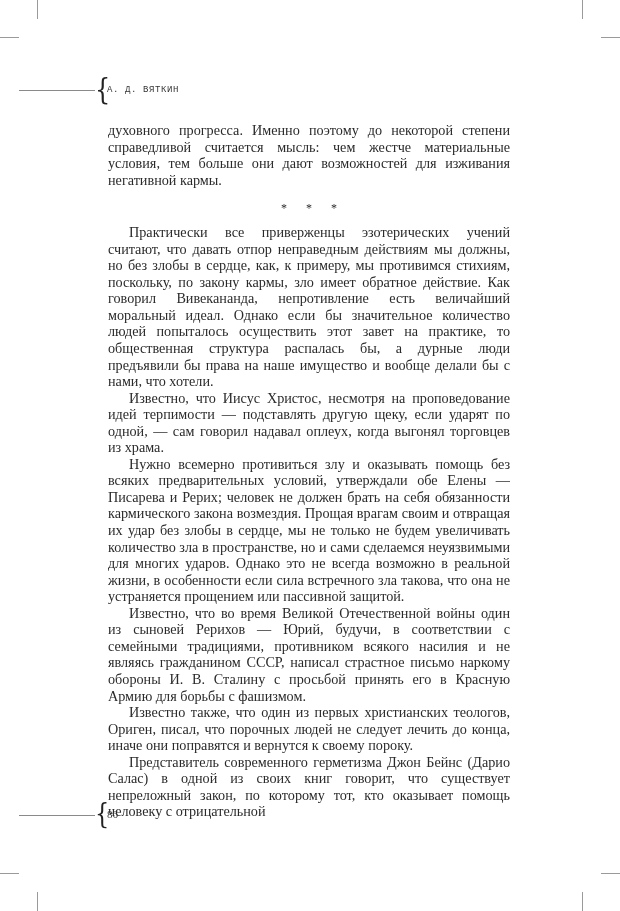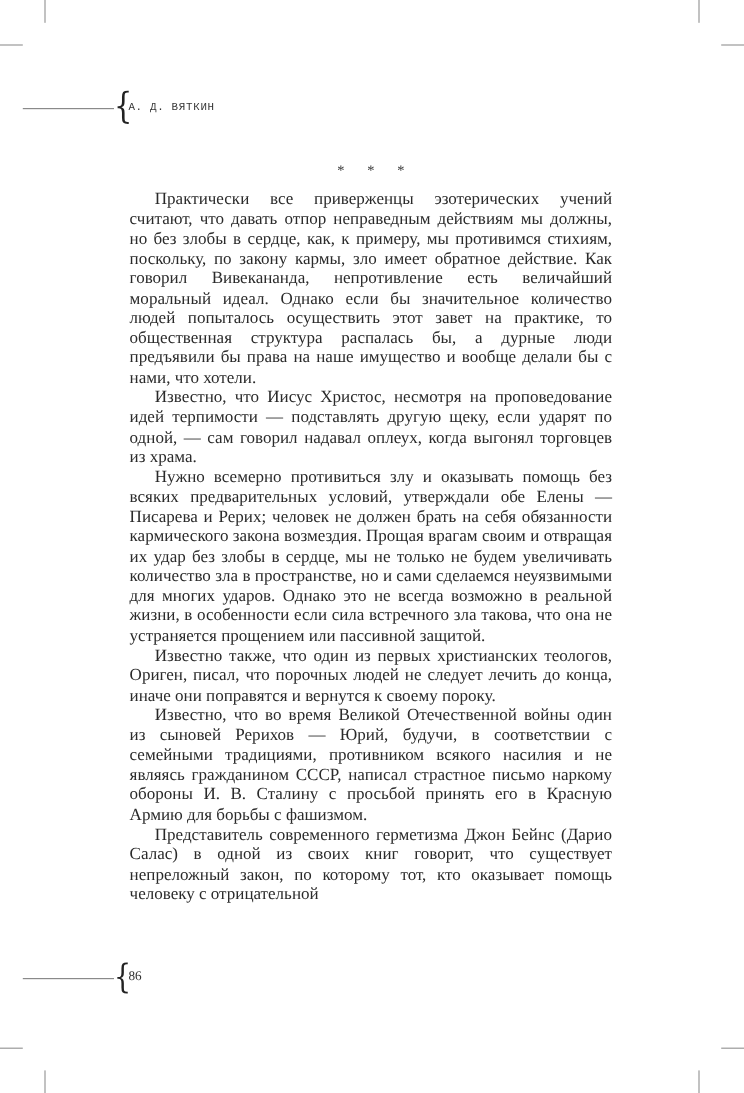--- a/index.html
+++ b/index.html
@@ -35,26 +35,27 @@
 <div class="crop h" style="left:601px; top:873px;"></div>
 <div class="crop v" style="left:582px; top:892px;"></div>
 
 <div class="running-head">
   <div class="rule"></div>
   <span class="brace">{</span>
   <span class="author">А. Д. ВЯТКИН</span>
 </div>
 
 <div class="text-block">
+  <p class="cont">духовного прогресса. Именно поэтому до некоторой степени справедливой считается мысль: чем жестче материальные условия, тем больше они дают возможностей для изживания негативной кармы.</p>
   <p class="separator">* * *</p>
   <p>Практически все приверженцы эзотерических учений считают, что давать отпор неправедным действиям мы должны, но без злобы в сердце, как, к примеру, мы противимся стихиям, поскольку, по закону кармы, зло имеет обратное действие. Как говорил Вивекананда, непротивление есть величайший моральный идеал. Однако если бы значительное количество людей попыталось осуществить этот завет на практике, то общественная структура распалась бы, а дурные люди предъявили бы права на наше имущество и вообще делали бы с нами, что хотели.</p>
   <p>Известно, что Иисус Христос, несмотря на проповедование идей терпимости — подставлять другую щеку, если ударят по одной, — сам говорил надавал оплеух, когда выгонял торговцев из храма.</p>
   <p>Нужно всемерно противиться злу и оказывать помощь без всяких предварительных условий, утверждали обе Елены — Писарева и Рерих; человек не должен брать на себя обязанности кармического закона возмездия. Прощая врагам своим и отвращая их удар без злобы в сердце, мы не только не будем увеличивать количество зла в пространстве, но и сами сделаемся неуязвимыми для многих ударов. Однако это не всегда возможно в реальной жизни, в особенности если сила встречного зла такова, что она не устраняется прощением или пассивной защитой.</p>
+  <p>Известно, что во время Великой Отечественной войны один из сыновей Рерихов — Юрий, будучи, в соответствии с семейными традициями, противником всякого насилия и не являясь гражданином СССР, написал страстное письмо наркому обороны И. В. Сталину с просьбой принять его в Красную Армию для борьбы с фашизмом.</p>
   <p>Известно также, что один из первых христианских теологов, Ориген, писал, что порочных людей не следует лечить до конца, иначе они поправятся и вернутся к своему пороку.</p>
-  <p>Известно, что во время Великой Отечественной войны один из сыновей Рерихов — Юрий, будучи, в соответствии с семейными традициями, противником всякого насилия и не являясь гражданином СССР, написал страстное письмо наркому обороны И. В. Сталину с просьбой принять его в Красную Армию для борьбы с фашизмом.</p>
   <p>Представитель современного герметизма Джон Бейнс (Дарио Салас) в одной из своих книг говорит, что существует непреложный закон, по которому тот, кто оказывает помощь человеку с отрицательной</p>
 </div>
 
 <div class="folio">
   <div class="rule"></div>
   <span class="brace">{</span>
   <span class="page-num">86</span>
 </div>
 
 </body></html>

